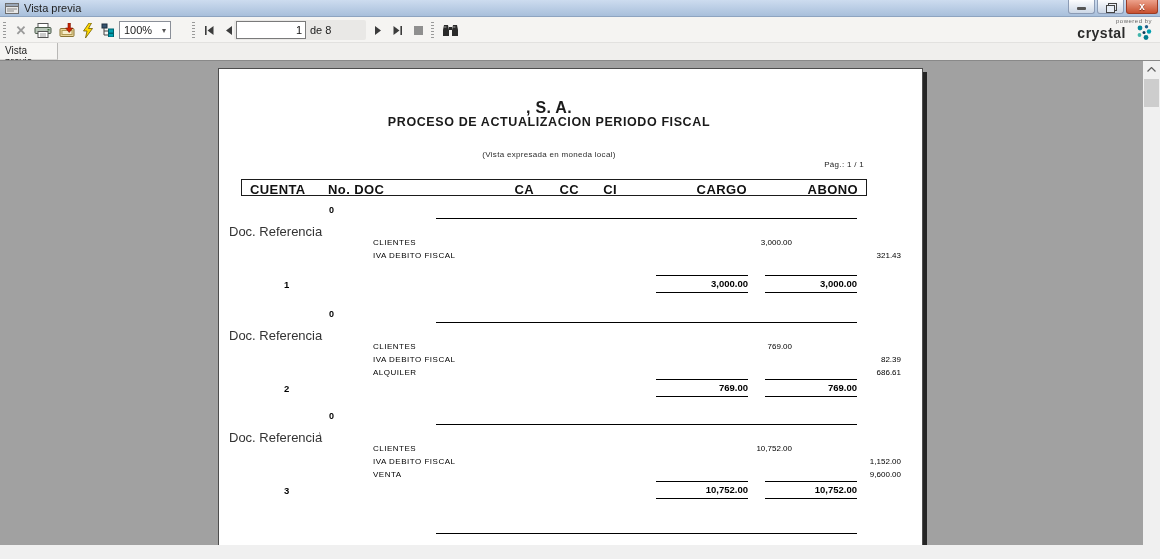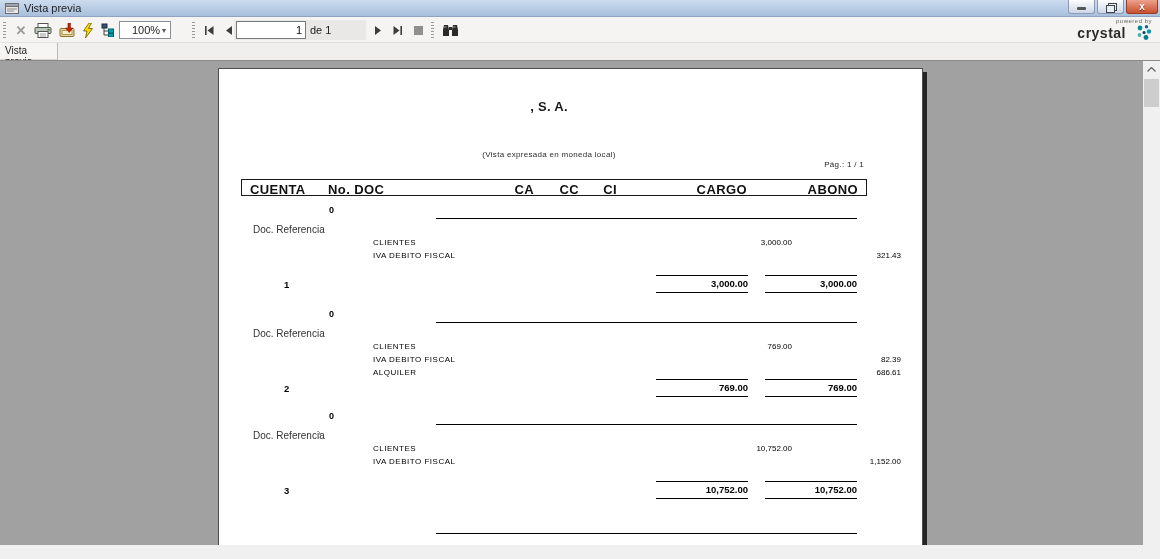--- a/index.html
+++ b/index.html
@@ -26,21 +26,21 @@
 
   
   .toolbar { position:absolute; left:0; top:17px; width:1160px; height:26px;
     background:#f5f4f2; border-bottom:1px solid #e2e1df; }
   .grip { position:absolute; top:5px; width:3px; height:16px;
     background:repeating-linear-gradient(#9a9a9a 0 1px, transparent 1px 3px); }
   .tbtn { position:absolute; top:4px; height:18px; display:flex; align-items:center; justify-content:center; cursor:default; }
   .xicon { color:#9a9a9a; font-size:13px; font-weight:bold; }
   .zoombox { position:absolute; left:119px; top:4px; width:52px; height:18px;
     background:#fff; border:1px solid #8a8f98; font-size:11px; color:#222;
-    display:flex; align-items:center; padding-left:12px; }
+    display:flex; align-items:center; padding-left:4px; }
   .zoombox .chev { margin-left:auto; margin-right:4px; color:#555; font-size:8px; }
   .pagegroup { position:absolute; left:234px; top:3px; width:132px; height:20px;
     background:#e9e8e6; border-radius:2px; display:flex; align-items:center; }
   .pageinput { width:70px; height:18px; margin-left:2px; border:1px solid #7a7a7a;
     background:#fff; font-family:"Liberation Sans",sans-serif; font-size:11px;
     text-align:right; padding-right:3px; color:#111; }
   .pageof { font-size:11px; color:#222; margin-left:4px; }
   .stopbtn { width:9px; height:9px; background:#8f8f8f; }
   .logo { position:absolute; right:8px; top:1px; text-align:right; line-height:1; }
   .logo .powered { font-size:6px; color:#666; letter-spacing:0.5px; }
@@ -59,39 +59,39 @@
   .page { position:absolute; left:218px; top:7px; width:705px; height:540px;
     background:#fff; border:1px solid #4d4d4d; box-shadow:4px 4px 0 rgba(15,15,15,0.85); }
 
   
   .vscroll { position:absolute; right:0; top:0; width:17px; height:499px; background:#f0f0f0; }
   .varrow { position:absolute; left:0; width:17px; height:17px; display:flex; align-items:center; justify-content:center; color:#606060; font-size:9px; }
   .vthumb { position:absolute; left:1px; top:18px; width:15px; height:28px; background:#cdcdcd; }
 
   
   .rpt { position:absolute; color:#1a1a1a; letter-spacing:0.3px; }
-  .rpt-company { left:0; top:30px; width:660px; text-align:center; font-size:13px; font-weight:bold; }
+  .rpt-company { left:0; top:30px; width:660px; text-align:center; font-size:16px; font-weight:bold; }
   .rpt-title { left:0; top:46px; width:660px; text-align:center; font-size:12.5px; font-weight:bold; letter-spacing:0.6px; }
   .rpt-note { left:0; top:81px; width:660px; text-align:center; font-size:8px; color:#2c2c2c; }
   .rpt-pag { top:91px; right:58px; font-size:8px; color:#222; }
 
   .hdrbox { position:absolute; left:22px; top:110px; width:626px; height:17px; border:1.5px solid #1b1b1b; }
   .hdrbox span { position:absolute; top:2px; font-size:13px; font-weight:bold; letter-spacing:0.4px; color:#111; }
   .h-cuenta { left:8px; }
   .h-nodoc { left:86px; }
   .h-ca { right:332px; }
   .h-cc { right:287px;margin-left:12px; }
   .h-ci { right:249px; }
   .h-cargo { right:119px; }
   .h-abono { right:8px; }
 
   .group { position:absolute; left:0; width:705px; height:95px; }
   .docnum { position:absolute; left:110px; top:0; font-size:9px; font-weight:bold; }
   .docline { position:absolute; left:217px; top:13px; width:421px; border-bottom:1px solid #000; }
-  .refrow { position:absolute; left:34px; top:19px; font-size:10px; color:#333; }
+  .refrow { position:absolute; left:10px; top:19px; font-size:13px; color:#333; }
   .refval { position:absolute; left:100px; top:19px; font-size:7.5px; color:#555; }
   .drow { position:absolute; left:0; width:705px; height:13px; font-size:8px;margin-left:44px; }
   .drow .acct { position:absolute; left:110px; top:0; letter-spacing:0.5px; }
   .amt-cargo { position:absolute; right:176px; top:0; width:100px; text-align:right; }
   .amt-abono { position:absolute; right:67px; top:0; width:100px; text-align:right; }
   .d1 { top:33px; } .d2 { top:46px; } .d3 { top:59px; }
   .totrow { position:absolute; left:0; top:70px; width:705px; height:20px; }
   .totnum { position:absolute; left:65px; top:4px; font-size:9.5px; font-weight:bold; }
   .totcell { position:absolute; top:0; width:92px; text-align:right; font-size:9.5px; font-weight:bold;
     border-top:1px solid #000; border-bottom:1px solid #000; padding:2px 0 3px 0; }
@@ -182,21 +182,21 @@
       </svg>
     </div>
     <div class="tbtn" style="left:220px;width:16px">
       <svg width="9" height="11" viewBox="0 0 9 11">
         <path d="M8 1 L2 5.5 L8 10 Z" fill="#3c3c3c"></path>
       </svg>
     </div>
 
     <div class="pagegroup">
       <input class="pageinput" value="1" style="">
-      <span class="pageof">de 1</span>
+      <span class="pageof">de 8</span>
     </div>
 
     <div class="tbtn" style="left:370px;width:16px">
       <svg width="9" height="11" viewBox="0 0 9 11">
         <path d="M1 1 L7 5.5 L1 10 Z" fill="#3c3c3c"></path>
       </svg>
     </div>
     <div class="tbtn" style="left:389px;width:16px">
       <svg width="11" height="11" viewBox="0 0 11 11">
         <path d="M1.5 1 L7.5 5.5 L1.5 10 Z" fill="#3c3c3c"></path>
@@ -238,20 +238,21 @@
   <div class="tabrow">
     <div class="tab">
       <span>Vista previa</span>
     </div>
   </div>
 
   <div class="viewer">
     <div class="page">
 
       <div class="rpt rpt-company">, S. A.</div>
+      <div class="rpt rpt-title">PROCESO DE ACTUALIZACION PERIODO FISCAL</div>
       <div class="rpt rpt-note">(Vista expresada en moneda local)</div>
       <div class="rpt rpt-pag">Pág.: 1 / 1</div>
 
       <div class="hdrbox">
         <span class="h-cuenta">CUENTA</span>
         <span class="h-nodoc">No. DOC</span>
         <span class="h-ca">CA</span>
         <span class="h-cc">CC</span>
         <span class="h-ci">CI</span>
         <span class="h-cargo">CARGO</span>
@@ -315,20 +316,25 @@
         <div class="drow d1">
           <span class="acct">CLIENTES</span>
           <span class="amt-cargo">10,752.00</span>
           <span class="amt-abono"></span>
         </div>
         <div class="drow d2">
           <span class="acct">IVA DEBITO FISCAL</span>
           <span class="amt-cargo"></span>
           <span class="amt-abono">1,152.00</span>
         </div>
+        <div class="drow d3">
+          <span class="acct">VENTA</span>
+          <span class="amt-cargo"></span>
+          <span class="amt-abono">9,600.00</span>
+        </div>
         <div class="totrow">
           <span class="totnum">3</span>
           <span class="totcell tot-cargo">10,752.00</span>
           <span class="totcell tot-abono">10,752.00</span>
         </div>
       </div>
 
       <div class="tailline"></div>
     </div>
 

